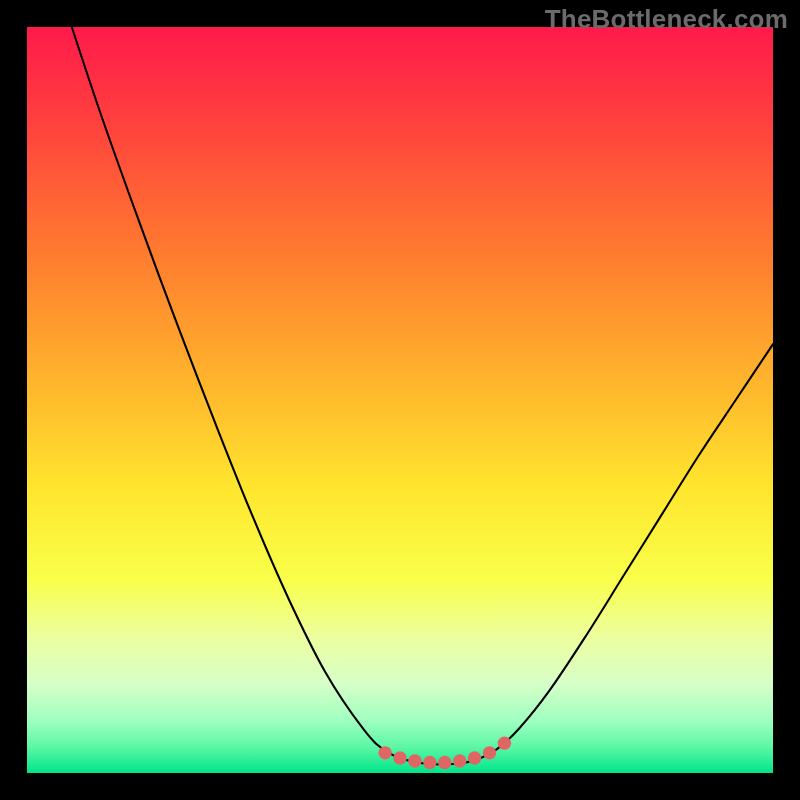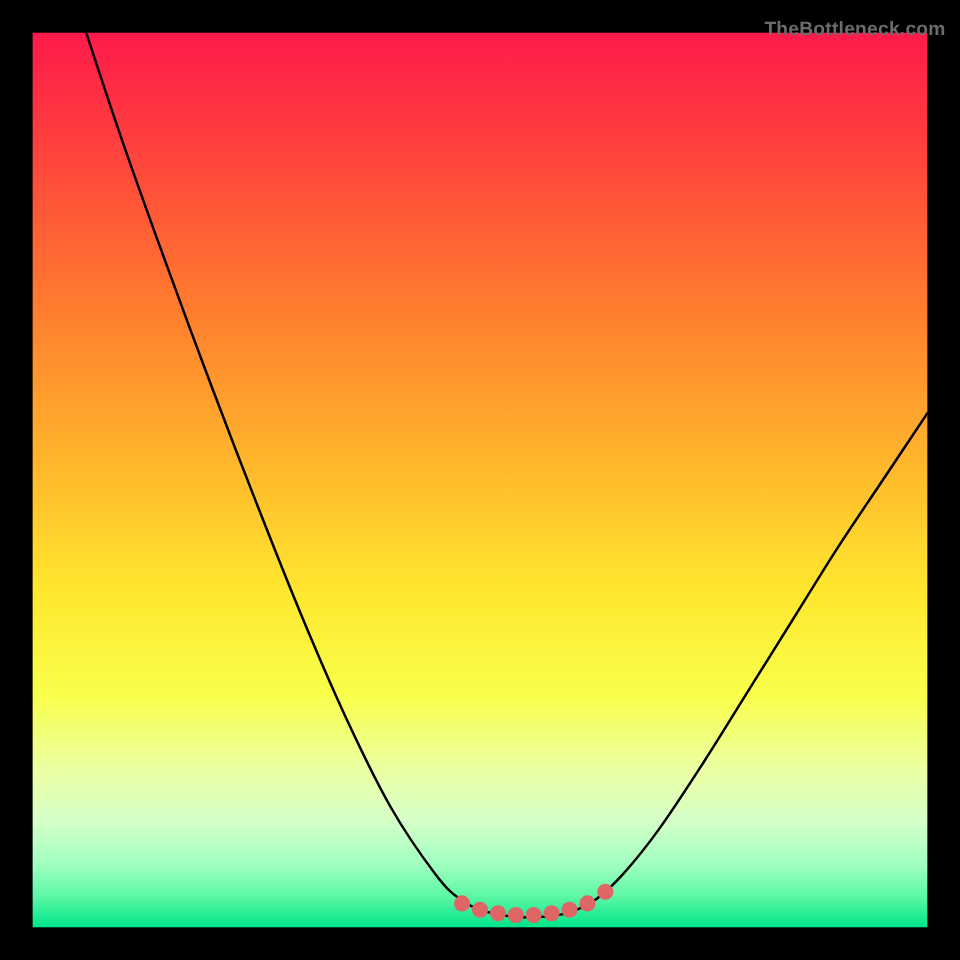--- a/index.html
+++ b/index.html
@@ -29,23 +29,23 @@
   }
   .gradient {
     position: absolute;
     left: 0;
     top: 0;
     width: 100%;
     height: 100%;
   }
   .watermark {
     position: absolute;
-    top: 16px;
+    top: 4px;
     right: 12px;
-    font-size: 16px;
+    font-size: 26px;
     font-weight: 600;
     color: #6b6b6b;
     letter-spacing: 0.2px;
   }
   svg.curve {
     position: absolute;
     left: 0;
     top: 0;
     width: 100%;
     height: 100%;

